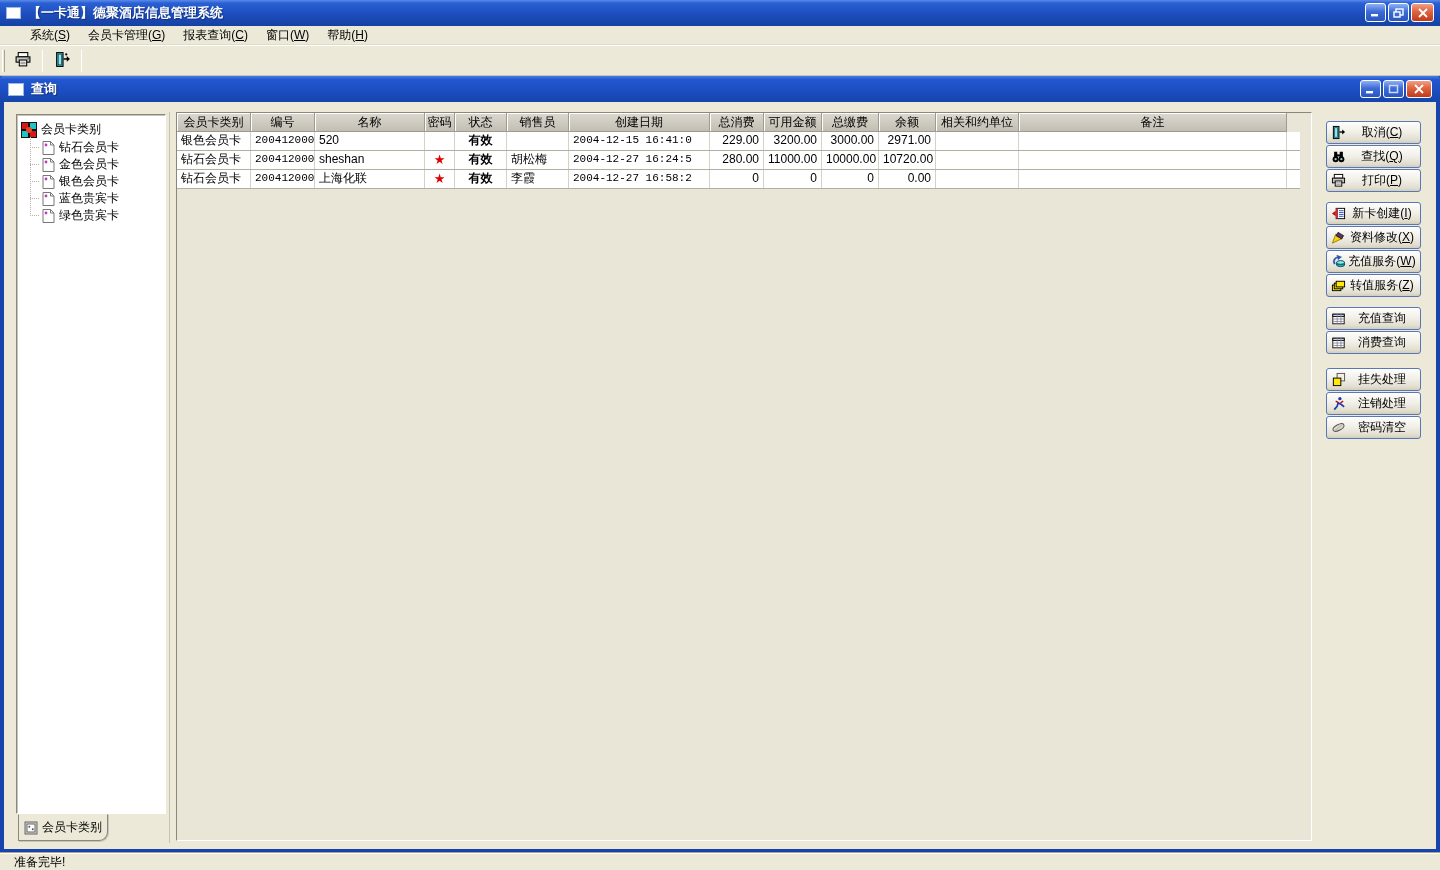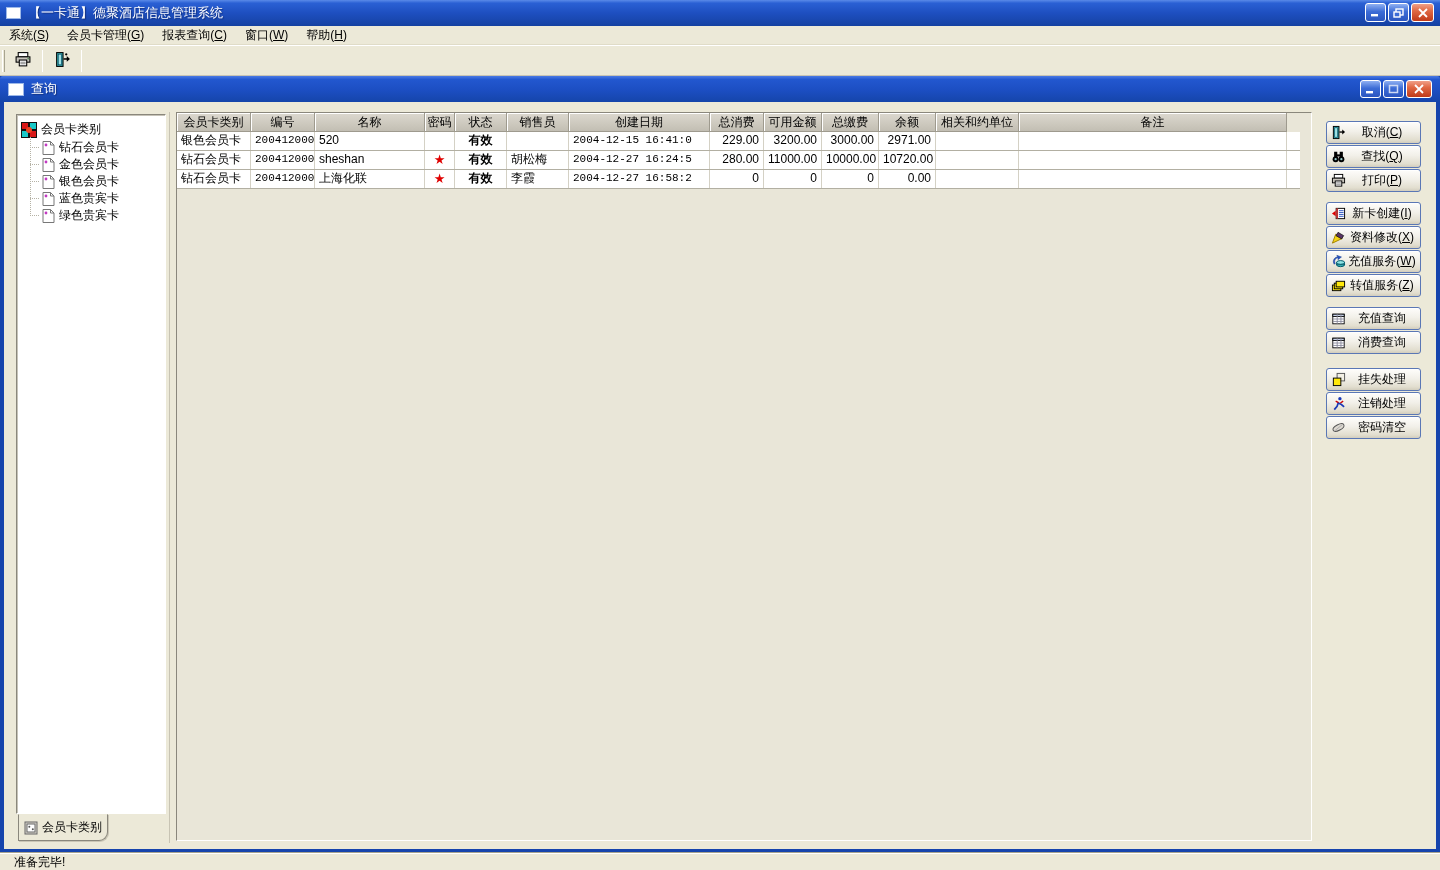--- a/index.html
+++ b/index.html
@@ -5,30 +5,30 @@
   * { margin:0; padding:0; box-sizing:border-box; }
   html,body { width:1440px; height:870px; overflow:hidden; }
   body { font-family:"Liberation Sans","DejaVu Sans",sans-serif; font-size:12px; color:#000; background:#ece9d8; }
   #app { position:relative; width:1440px; height:870px; background:#ece9d8; }
 
   
   .titlebar { position:absolute; left:0; top:0; width:1440px; height:26px;
     background:linear-gradient(180deg,#5a8ae8 0%,#2a60d4 12%,#1e4fc0 50%,#1744a8 90%,#1340a0 100%);
     display:flex; align-items:center; padding:0 6px; }
   .app-icon { width:15px; height:12px; background:#fff; border:1px solid #9db8e8; margin-right:7px; }
-  .title-text { color:#fff; font-weight:normal; font-size:13px; text-shadow:1px 1px 1px #12307e; }
+  .title-text { color:#fff; font-weight:bold; font-size:13px; text-shadow:1px 1px 1px #12307e; }
   .win-controls { position:absolute; right:6px; top:3px; display:flex; gap:2px; }
   .wbtn { width:21px; height:19px; border:1px solid #fff; border-radius:3px;
     background:linear-gradient(180deg,#8fb0f2 0%,#3c6cd6 45%,#2a55c0 100%);
     display:flex; align-items:center; justify-content:center; padding:0; cursor:default; }
   .wbtn.close { width:23px; background:linear-gradient(180deg,#f0a088 0%,#e06944 40%,#c03a18 100%); }
 
   
   .menubar { position:absolute; left:0; top:26px; width:1440px; height:19px; background:#ece9d8;
-    display:flex; align-items:center; padding-left:0; border-bottom:1px solid #e0dcc8; }
+    display:flex; align-items:center; padding-left:21px; border-bottom:1px solid #e0dcc8; }
   .menu-item { padding:0 9px; height:19px; line-height:19px; cursor:default; }
   .hk::before { content:"("; } .hk::after { content:")"; }
   .hk { text-decoration:none; } .hk u, u.hku { text-decoration:underline; }
 
   
   .toolbarrow { position:absolute; left:0; top:45px; width:1440px; height:31px; background:#ece9d8;
     border-top:1px solid #fff; border-bottom:1px solid #c8c4b4; display:flex; align-items:center; }
   .grip { width:3px; height:22px; border-left:1px solid #fff; border-right:1px solid #a8a490; margin:0 3px 0 2px; }
   .tbtn { width:30px; height:25px; background:#ece9d8; border:1px solid transparent; display:flex; align-items:center; justify-content:center; }
   .tsep { width:1px; height:22px; background:#b8b4a0; border-right:1px solid #fff; margin:0 4px; }

